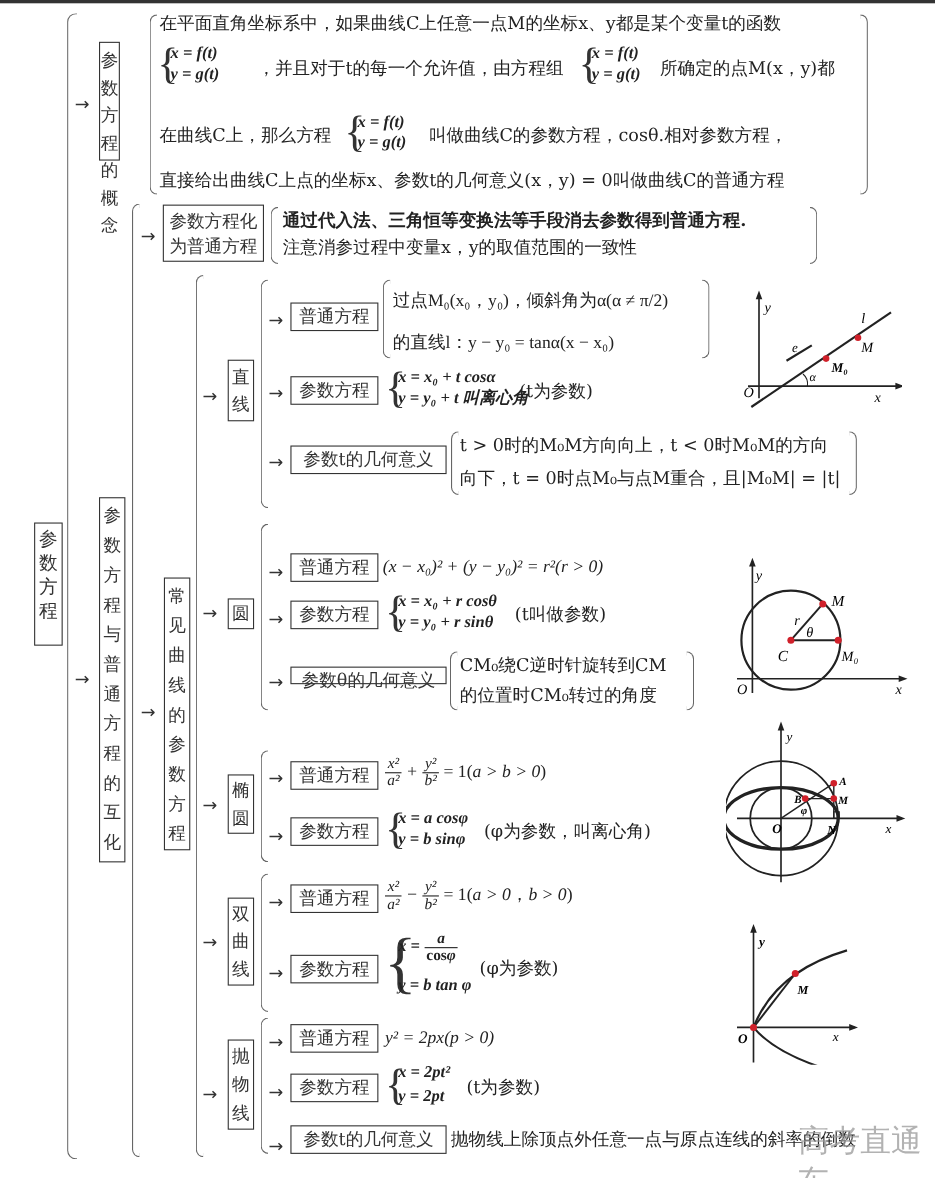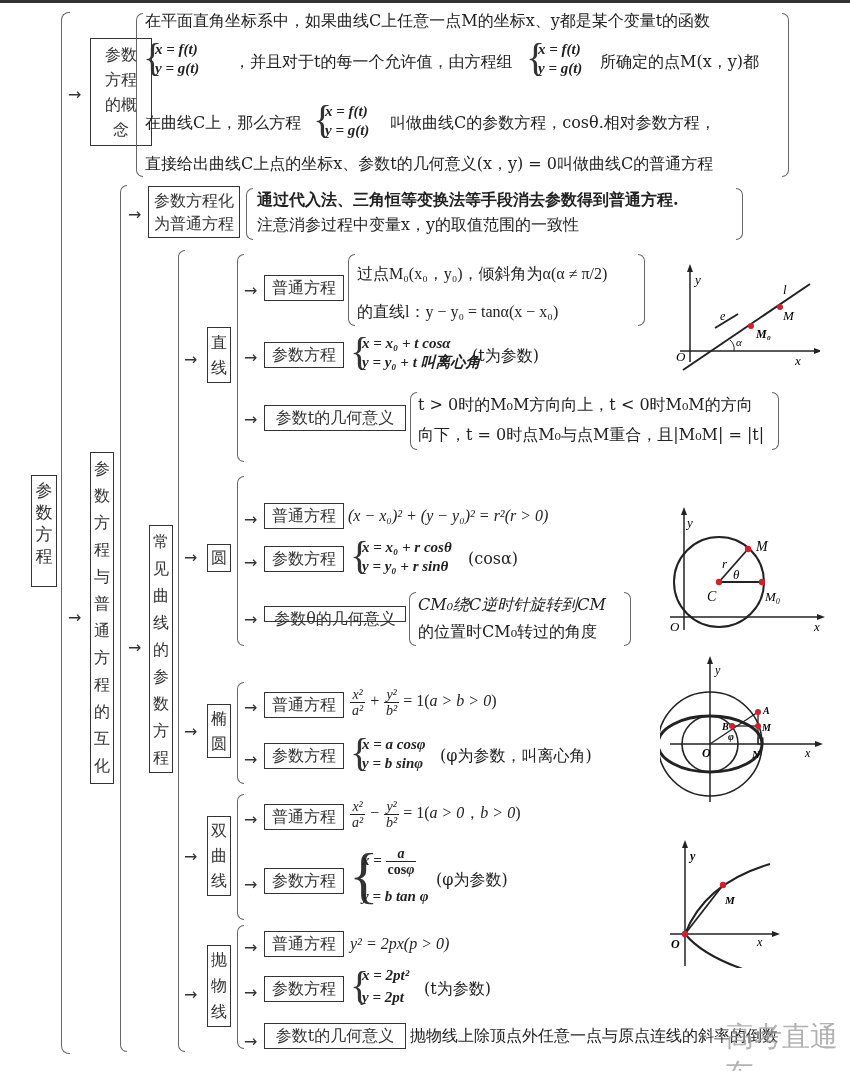--- a/index.html
+++ b/index.html
@@ -30,21 +30,21 @@
 <div class="box" style="left:31px; top:475px; width:26px; height:112px; padding-top:3px;">
   <span style="display:block">参</span>
   <span style="display:block">数</span>
   <span style="display:block">方</span>
   <span style="display:block">程</span>
 </div>
 
 <div class="brace-l" style="left:61px; top:12px; width:8px; height:1040px;"></div>
 
 <div class="arrow" style="left:68px; top:87px;">→</div>
-<div class="box" style="left:90px; top:38px; width:62px; height:108px; padding-top:3px; font-size:16px; line-height:25px;">
+<div class="box" style="left:90px; top:38px; width:19px; height:108px; padding-top:3px; font-size:16px; line-height:25px;">
   <span style="display:block">参数</span>
   <span style="display:block">方程</span>
   <span style="display:block">的概</span>
   <span style="display:block">念</span>
 </div>
 <div class="brace-l" style="left:136px; top:13px; width:6px; height:162px;"></div>
 <div class="brace-r" style="left:782px; top:13px; width:6px; height:162px;"></div>
 
 <div class="txt" style="left:145px; top:11px;">在平面直角坐标系中，如果曲线C上任意一点M的坐标x、y都是某个变量t的函数</div>
 
@@ -169,27 +169,27 @@
 <div class="box" style="left:264px; top:503px; width:80px; height:26px; font-size:16px; line-height:23px;">普通方程</div>
 <div class="txt math" style="left:348px; top:506px;">(x − x₀)² + (y − y₀)² = r²(r &gt; 0)</div>
 
 <div class="arrow" style="left:244px; top:555px;">→</div>
 <div class="box" style="left:264px; top:546px; width:80px; height:26px; font-size:16px; line-height:23px;">参数方程</div>
 <div class="curl" style="left:350px; top:534px; font-size:40px; line-height:44px;">{</div>
 <div class="sys" style="left:362px; top:538px;">
   <span class="row math">x = x₀ + r cosθ</span>
   <span class="row math">y = y₀ + r sinθ</span>
 </div>
-<div class="txt" style="left:468px; top:549px;">(cosα)</div>
+<div class="txt" style="left:468px; top:549px;">(t叫做参数)</div>
 
 <div class="arrow" style="left:244px; top:612px;">→</div>
 <div class="box" style="left:264px; top:606px; width:142px; height:16px; font-size:16px; line-height:23px;">参数θ的几何意义</div>
 <div class="brace-l" style="left:409px; top:592px; width:6px; height:52px;"></div>
 <div class="brace-r" style="left:624px; top:592px; width:6px; height:52px;"></div>
-<div class="txt" style="left:418px; top:595px;font-style:italic;">CM₀绕C逆时针旋转到CM</div>
+<div class="txt" style="left:418px; top:595px;">CM₀绕C逆时针旋转到CM</div>
 <div class="txt" style="left:418px; top:622px;">的位置时CM₀转过的角度</div>
 
 <svg width="170" height="130" style="left:662px; top:505px;" viewBox="0 0 170 130">
   <line x1="22" y1="125" x2="22" y2="5" stroke="#222" stroke-width="1.5"></line>
   <polygon points="22,2 19,10 25,10" fill="#222"></polygon>
   <line x1="8" y1="112" x2="160" y2="112" stroke="#222" stroke-width="1.5"></line>
   <polygon points="163,112 155,109 155,115" fill="#222"></polygon>
   <circle cx="57" cy="77" r="45" fill="none" stroke="#222" stroke-width="2"></circle>
   <line x1="57" y1="77" x2="100" y2="77" stroke="#222" stroke-width="1.8"></line>
   <line x1="57" y1="77" x2="86" y2="44" stroke="#222" stroke-width="1.8"></line>

